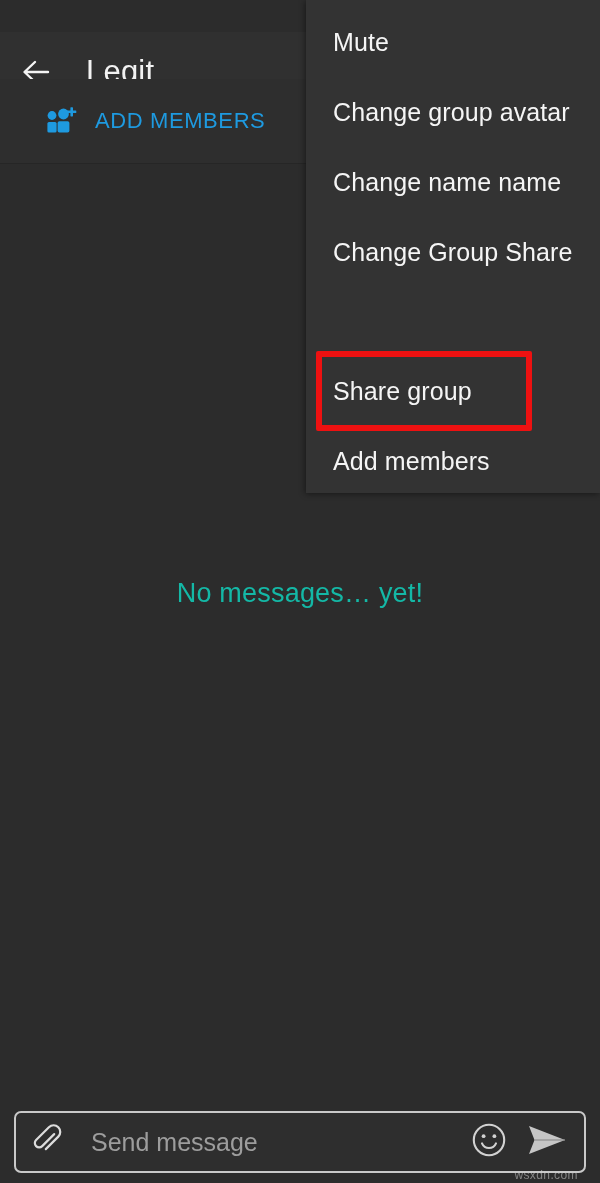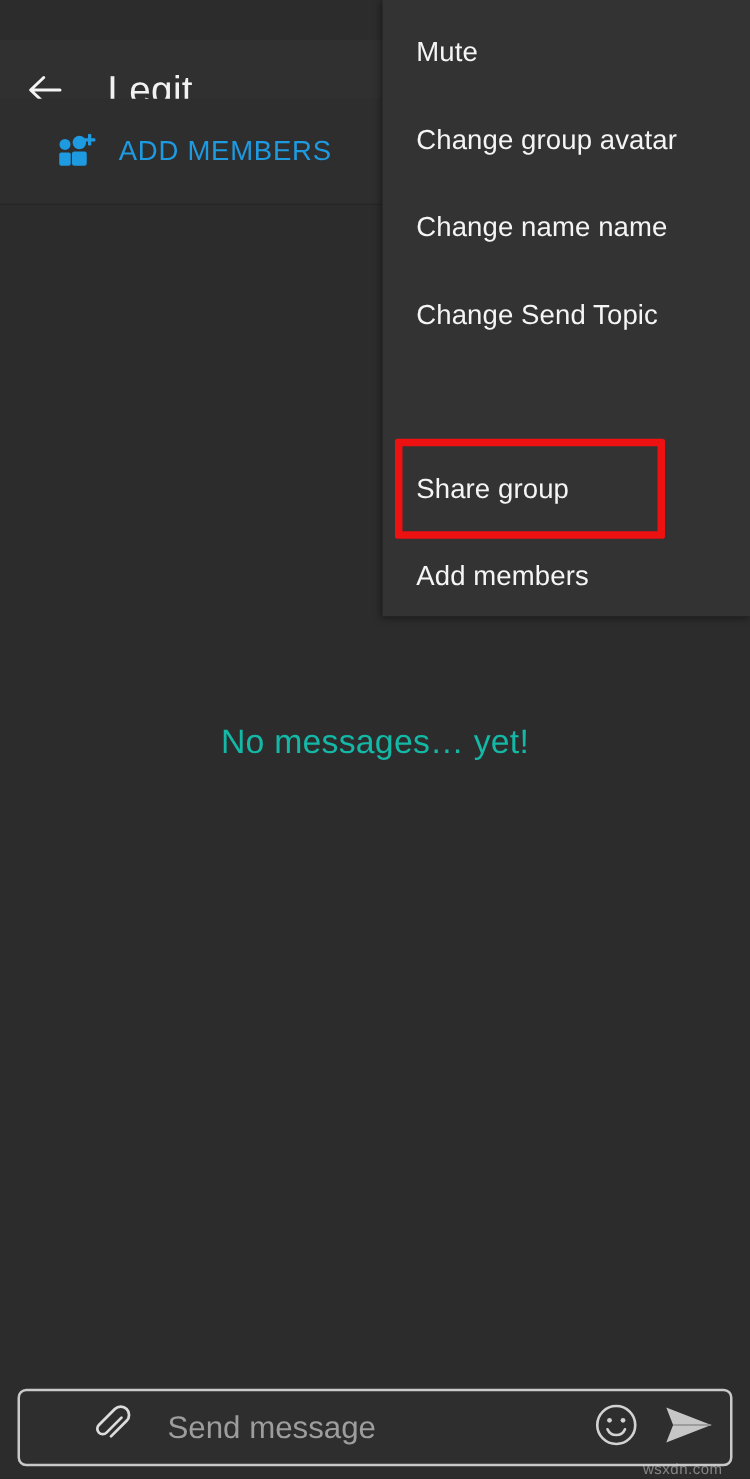--- a/index.html
+++ b/index.html
@@ -115,21 +115,21 @@
     left: 0;
     width: 294px;
     height: 70px;
     display: flex;
     align-items: center;
     cursor: pointer;
   }
   .menu-item-label {
     margin-left: 27px;
     color: #f5f5f5;
-    font-size: 22px;
+    font-size: 25px;
     font-weight: 400;
     letter-spacing: 0.1px;
     white-space: nowrap;
   }
 
   
   .highlight-box {
     position: absolute;
     left: 316px;
     top: 351px;
@@ -153,21 +153,20 @@
     position: absolute;
     left: 14px;
     top: 8px;
     width: 572px;
     height: 62px;
     border: 2px solid #c9c9c9;
     border-radius: 7px;
     background: #2e2e2e;
     display: flex;
     align-items: center;
-    padding-left: 43px;
   }
   .clip-btn {
     width: 56px;
     height: 56px;
     margin-left: 3px;
     display: flex;
     align-items: center;
     justify-content: center;
     cursor: pointer;
     flex: 0 0 auto;
@@ -251,21 +250,21 @@
     <div class="menu-item" style="top:7px">
       <span class="menu-item-label">Mute</span>
     </div>
     <div class="menu-item" style="top:77px">
       <span class="menu-item-label">Change group avatar</span>
     </div>
     <div class="menu-item" style="top:147px">
       <span class="menu-item-label">Change name name</span>
     </div>
     <div class="menu-item" style="top:217px">
-      <span class="menu-item-label">Change Send Topic</span>
+      <span class="menu-item-label">Change Group Share</span>
     </div>
     <div class="menu-item" style="top:356px">
       <span class="menu-item-label">Share group</span>
     </div>
     <div class="menu-item" style="top:426px">
       <span class="menu-item-label">Add members</span>
     </div>
   </div>
 
   <div class="highlight-box"></div>

